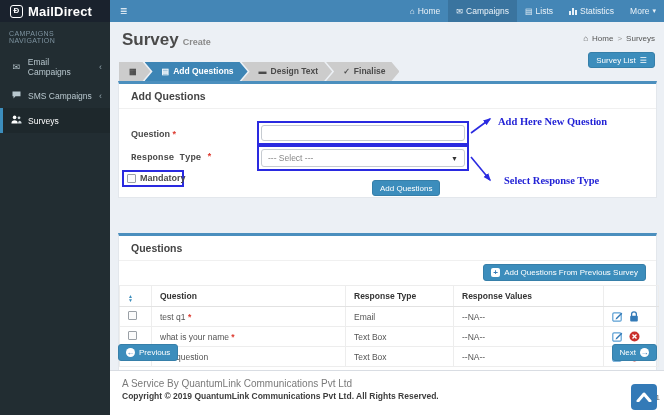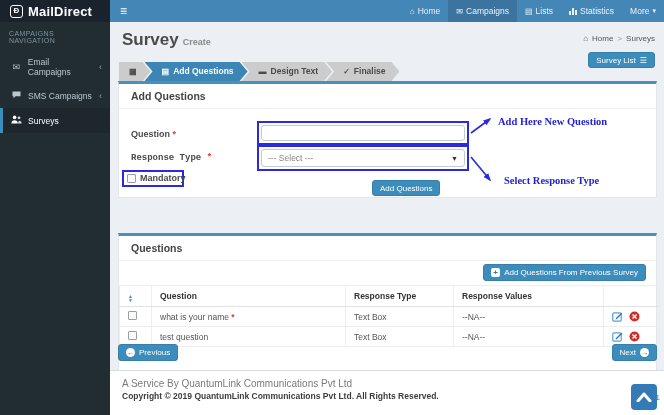--- a/index.html
+++ b/index.html
@@ -275,20 +275,42 @@
             </th>
             <th>Question</th>
             <th>Response Type</th>
             <th>Response Values</th>
             <th></th>
           </tr>
         </thead>
         <tbody>
           <tr>
             <td class="cb-cell"><span class="checkbox cb-row"></span></td>
+            <td><span>test q1</span> <span class="req">*</span></td>
+            <td>Email</td>
+            <td>--NA--</td>
+            <td>
+                <span class="act-icons">
+              <span class="icon-btn">
+                <svg width="11" height="11" viewBox="0 0 11 11">
+                      <rect x="0.8" y="1.8" width="8.4" height="8.4" rx="1.2" fill="none" stroke="#5a9fd4" stroke-width="1.2"></rect>
+                      <path d="M4 7 L9.3 1.7 L10.3 2.7 L5 8 L3.6 8.4 Z" fill="#337ab7"></path>
+                    </svg>
+              </span>
+              <span class="icon-btn">
+                <svg width="10" height="11" viewBox="0 0 10 11">
+                      <path d="M2.6 5 V3.2 a2.4 2.4 0 0 1 4.8 0 V5" fill="none" stroke="#337ab7" stroke-width="1.3"></path>
+                      <rect x="1.2" y="4.8" width="7.6" height="5.6" rx="1" fill="#337ab7"></rect>
+                    </svg>
+              </span>
+            </span>
+              </td>
+          </tr>
+          <tr>
+            <td class="cb-cell"><span class="checkbox cb-row"></span></td>
             <td><span>what is your name</span> <span class="req">*</span></td>
             <td>Text Box</td>
             <td>--NA--</td>
             <td>
                 <span class="act-icons">
               <span class="icon-btn">
                 <svg width="11" height="11" viewBox="0 0 11 11">
                       <rect x="0.8" y="1.8" width="8.4" height="8.4" rx="1.2" fill="none" stroke="#5a9fd4" stroke-width="1.2"></rect>
                       <path d="M4 7 L9.3 1.7 L10.3 2.7 L5 8 L3.6 8.4 Z" fill="#337ab7"></path>
                     </svg>

